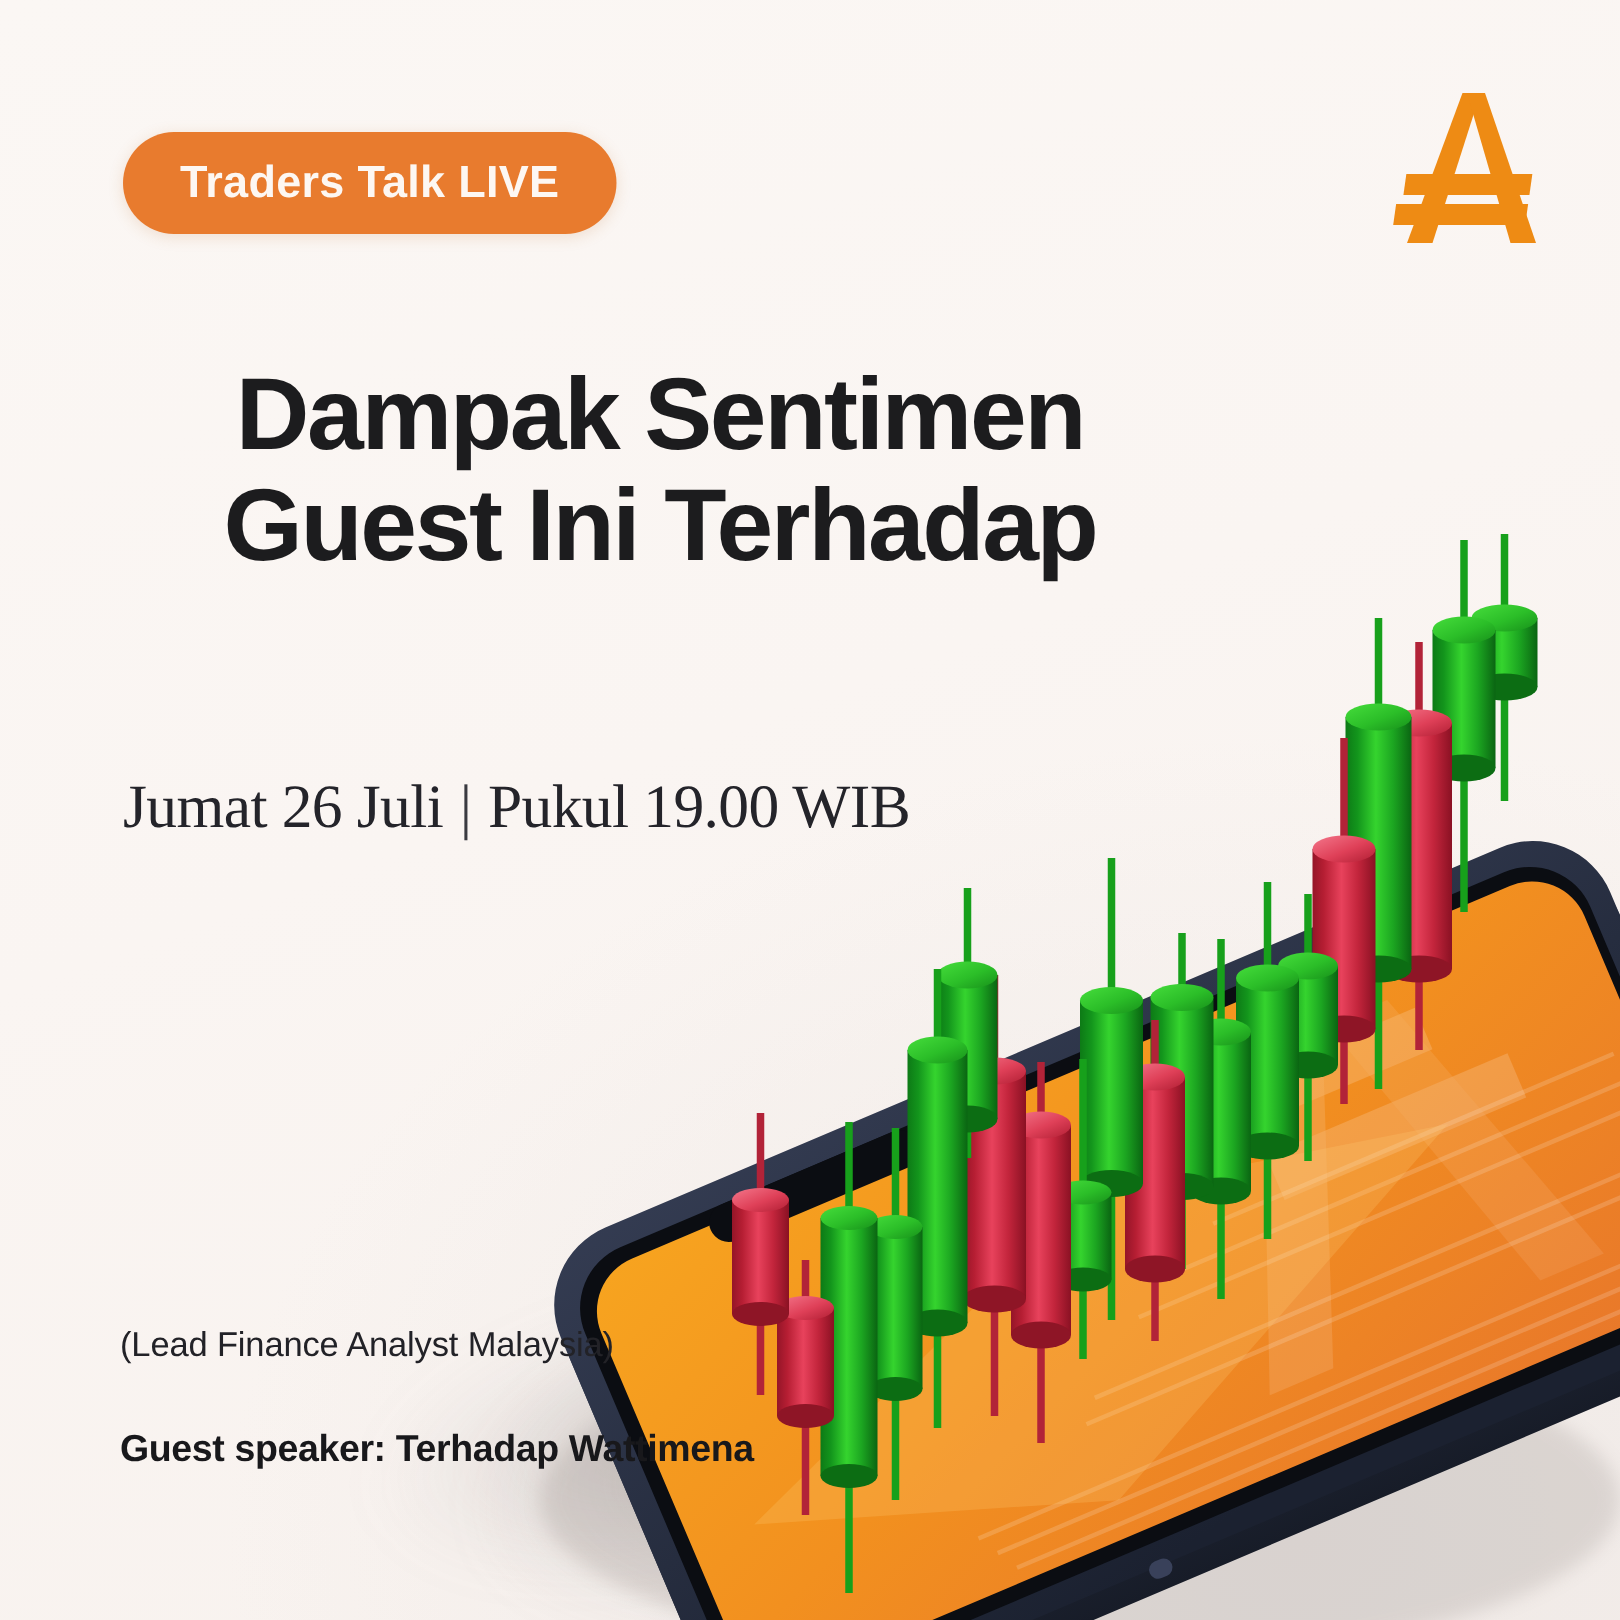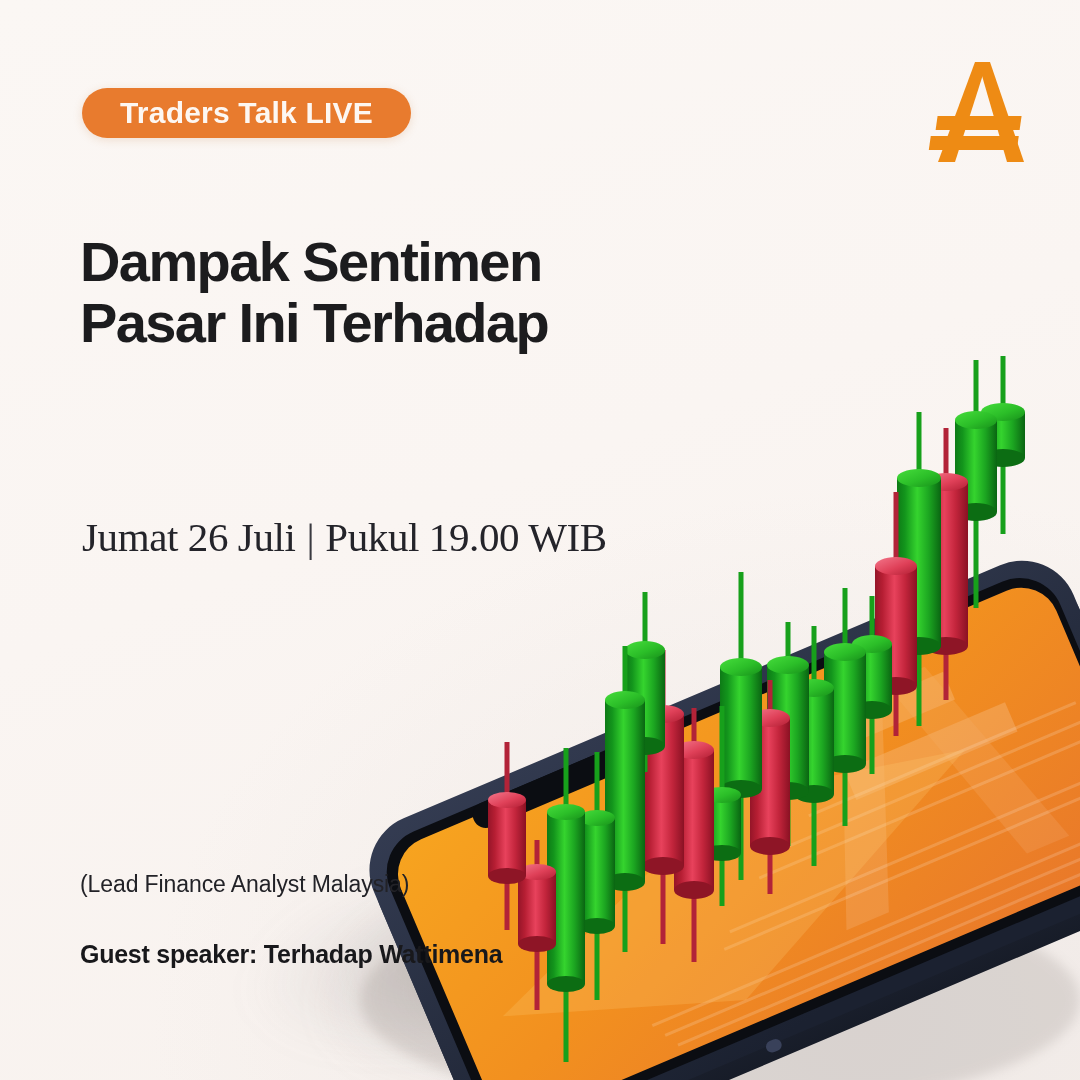--- a/index.html
+++ b/index.html
@@ -30,42 +30,43 @@
     position:absolute;left:150px;top:830px;width:560px;height:260px;
     background:radial-gradient(55% 50% at 55% 50%, rgba(125,118,118,.22) 0%, rgba(140,132,132,0) 70%);
     filter:blur(18px);
     transform:rotate(-12deg);
     pointer-events:none;
   }
 
   
   .badge{
     position:absolute;left:82px;top:88px;
-    height:50px;padding:0 38px;
+    height:68px;padding:0 38px;
     display:flex;align-items:center;
     background:#e87b2e;
     border-radius:40px;
     box-shadow:0 2px 10px rgba(190,110,45,.18);
   }
   .badge-label{
     color:#fdf7f2;font-size:30px;font-weight:bold;letter-spacing:.2px;
     line-height:1;white-space:nowrap;
   }
 
   
   .logo{
     position:absolute;right:42px;top:56px;width:118px;height:112px;
   }
 
   
   .headline{
     position:absolute;left:80px;top:193px;width:720px;
     color:#1c1c1e;
-    font-size:56px;font-weight:bold;line-height:1.10;
+    font-size:68px;font-weight:bold;line-height:1.10;
     letter-spacing:-1.6px;
+    text-align:center;
   }
   .headline .ln{display:block;}
 
   .subline{
     position:absolute;left:82px;top:513px;
     color:#24242a;
     font-size:41px;font-weight:normal;letter-spacing:-.4px;
     white-space:nowrap;
     font-family:Liberation Serif, serif;
   }
@@ -76,21 +77,21 @@
   
   .speakers{position:absolute;left:80px;top:866px;}
   .sp-block{margin-bottom:38px;}
   .sp-block:last-child{margin-bottom:0;}
   .sp-name{
     color:#18181b;font-size:25px;font-weight:bold;letter-spacing:-.25px;
     line-height:1.3;white-space:nowrap;
   }
   .sp-role{
     color:#222227;font-size:23px;font-weight:normal;letter-spacing:-.1px;
-    line-height:1.35;margin-top:3px;white-space:nowrap;
+    line-height:1.35;margin-top:15px;white-space:nowrap;
   }
 
   
   .art{position:absolute;left:0;top:0;width:1080px;height:1080px;pointer-events:none;}
 </style>
 </head>
 <body>
 
 <div id="poster">
 
@@ -332,21 +333,21 @@
 
       <path d="M 58 6 L 70 6 L 104 106 L 87 106 Z"></path>
 
       <rect x="26" y="60" width="84" height="14" transform="skewX(-8)"></rect>
       <rect x="22" y="80" width="88" height="14" transform="skewX(-8)"></rect>
     </g>
   </svg>
 
   <h1 class="headline">
     <span class="ln">Dampak Sentimen</span>
-    <span class="ln">Pasar Ini Terhadap</span>
+    <span class="ln">Guest Ini Terhadap</span>
   </h1>
 
   <div class="subline">
     <span>Jumat 26 Juli</span><span class="sep">|</span><span>Pukul 19.00 WIB</span>
   </div>
 
   <div class="speakers">
     <div class="sp-block">
       <div class="sp-role">(Lead Finance Analyst Malaysia)</div>
     </div>

